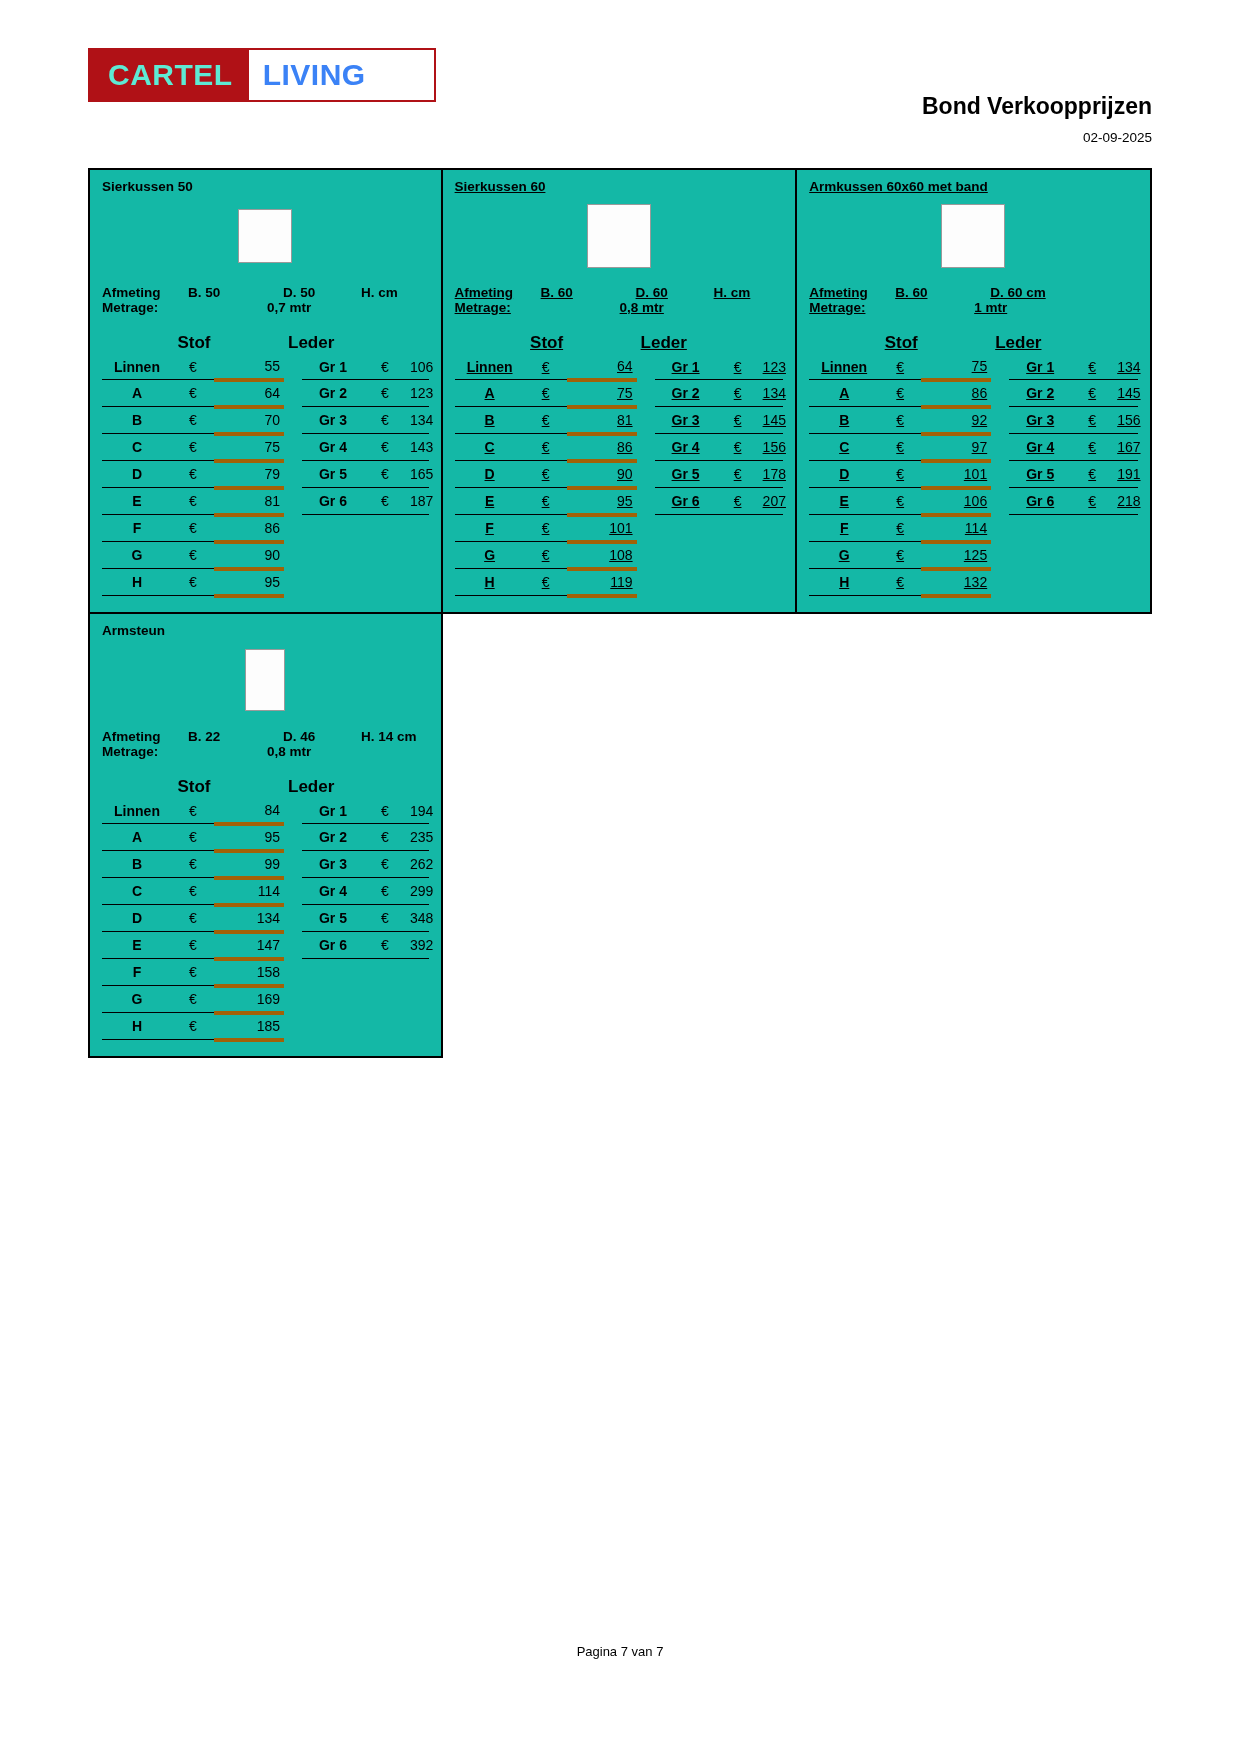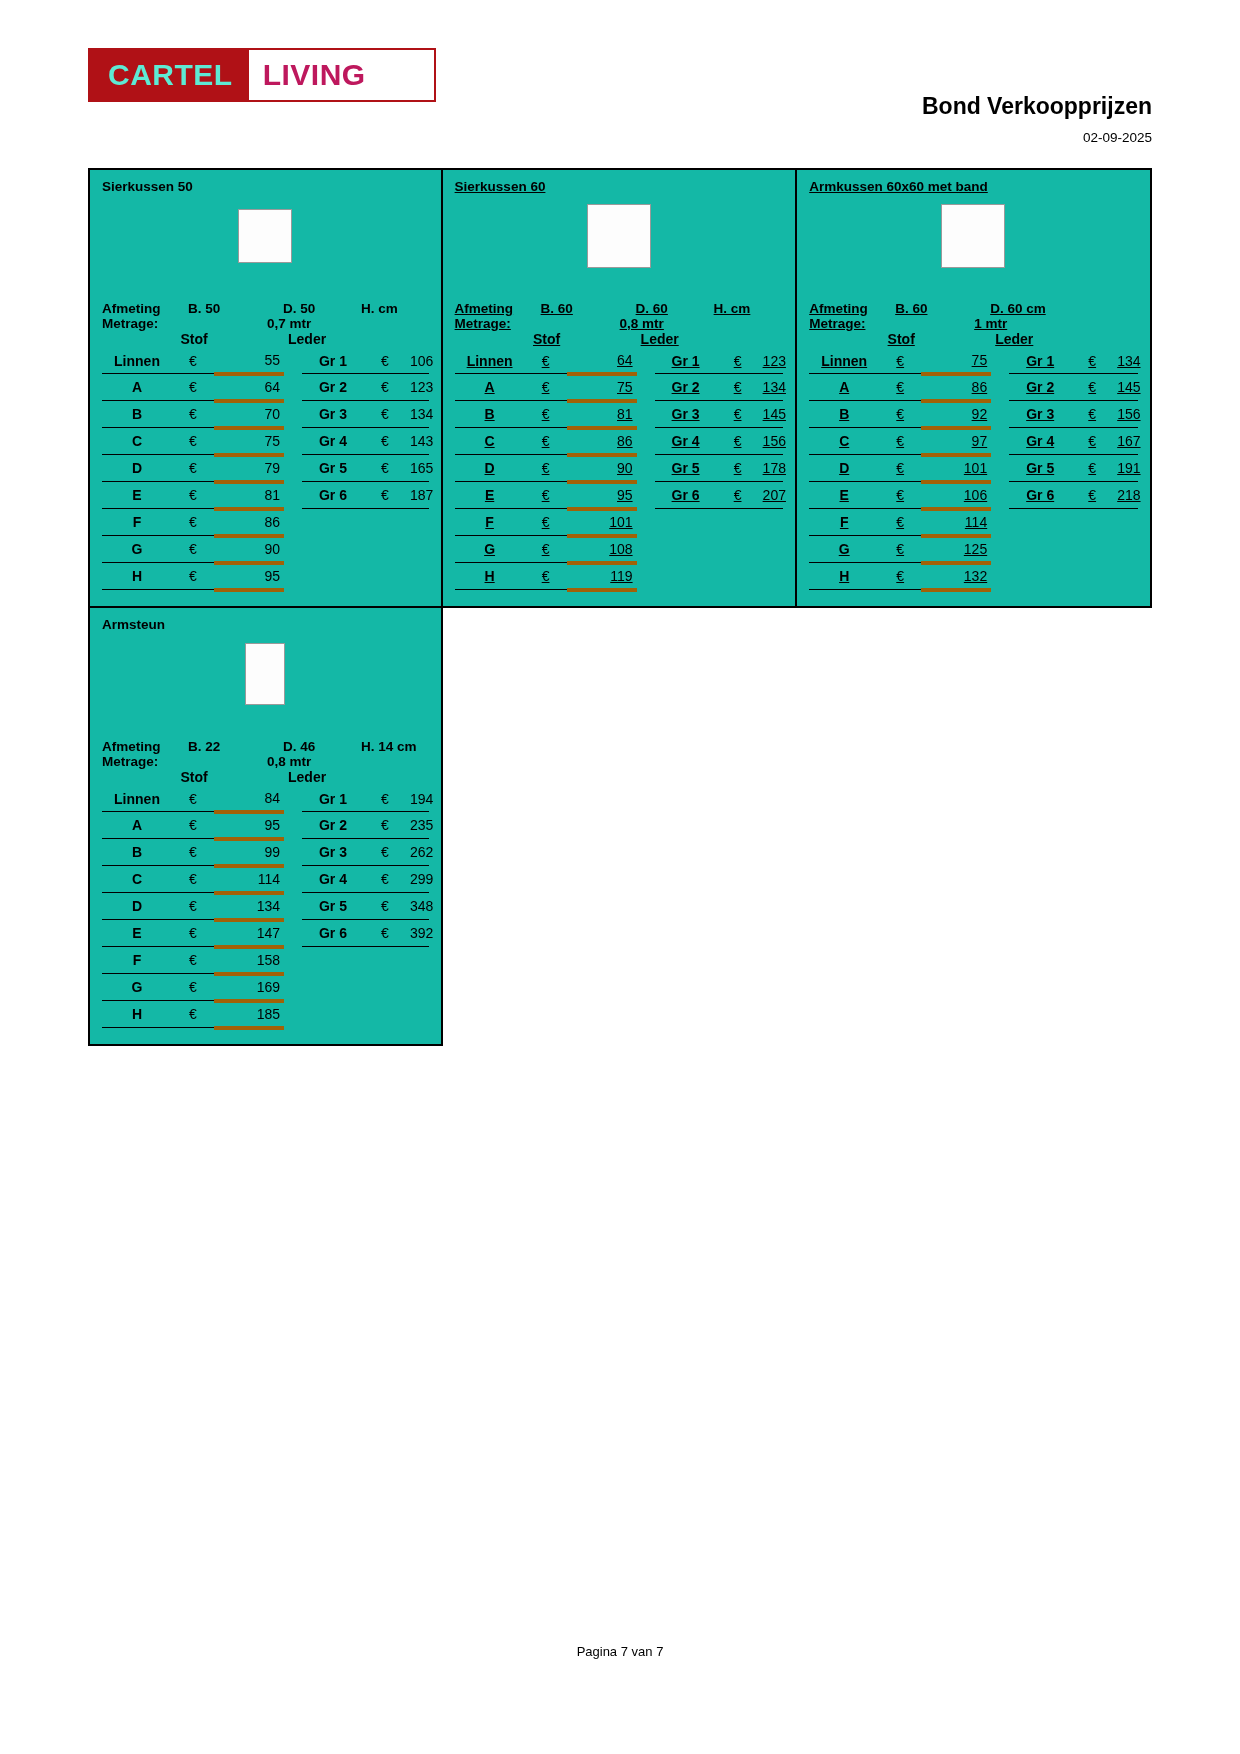--- a/index.html
+++ b/index.html
@@ -40,21 +40,21 @@
     font-weight: bold;
     font-size: 30px;
     letter-spacing: 0.5px;
     display: flex;
     align-items: center;
     justify-content: center;
     padding: 0 16px 0 18px;
   }
   .logo-right {
     background: #ffffff;
-    color: #be185d;
+    color: #3b82f6;
     font-weight: bold;
     font-size: 30px;
     letter-spacing: 0.5px;
     display: flex;
     align-items: center;
     justify-content: center;
     padding: 0 22px 0 14px;
   }
   .doc-title {
     position: absolute;
@@ -117,40 +117,41 @@
     background: #fdfdfd;
   }
   .thumb.sq50 { width: 52px; height: 52px; }
   .thumb.sq60 { width: 62px; height: 62px; }
   .thumb.arm  { width: 38px; height: 60px; }
 
   .meta-line {
     font-size: 13.5px;
     font-weight: bold;
     display: flex;
-    margin-top: 26px;
+    margin-top: 10px;
     white-space: nowrap;
   }
   .meta-line .lbl { width: 86px; }
   .meta-line .v1 { width: 95px; }
   .meta-line .v2 { width: 78px; }
   .meta-line .v3 { }
 
   .metrage-line {
     font-size: 13.5px;
     font-weight: bold;
     display: flex;
     white-space: nowrap;
   }
   .metrage-line .lbl { width: 165px; }
 
   .col-heads {
     display: flex;
-    font-size: 14px;
+    font-size: 17px;
     font-weight: bold;
+    margin-top: 18px;
     padding-bottom: 2px;
   }
   .col-heads .h-stof { width: 168px; text-align: center; padding-left: 8px; }
   .col-heads .h-leder { flex: 1; text-align: left; padding-left: 10px; }
 
   table.prices {
     border-collapse: collapse;
     font-size: 14px;
     width: 100%;
     table-layout: fixed;

